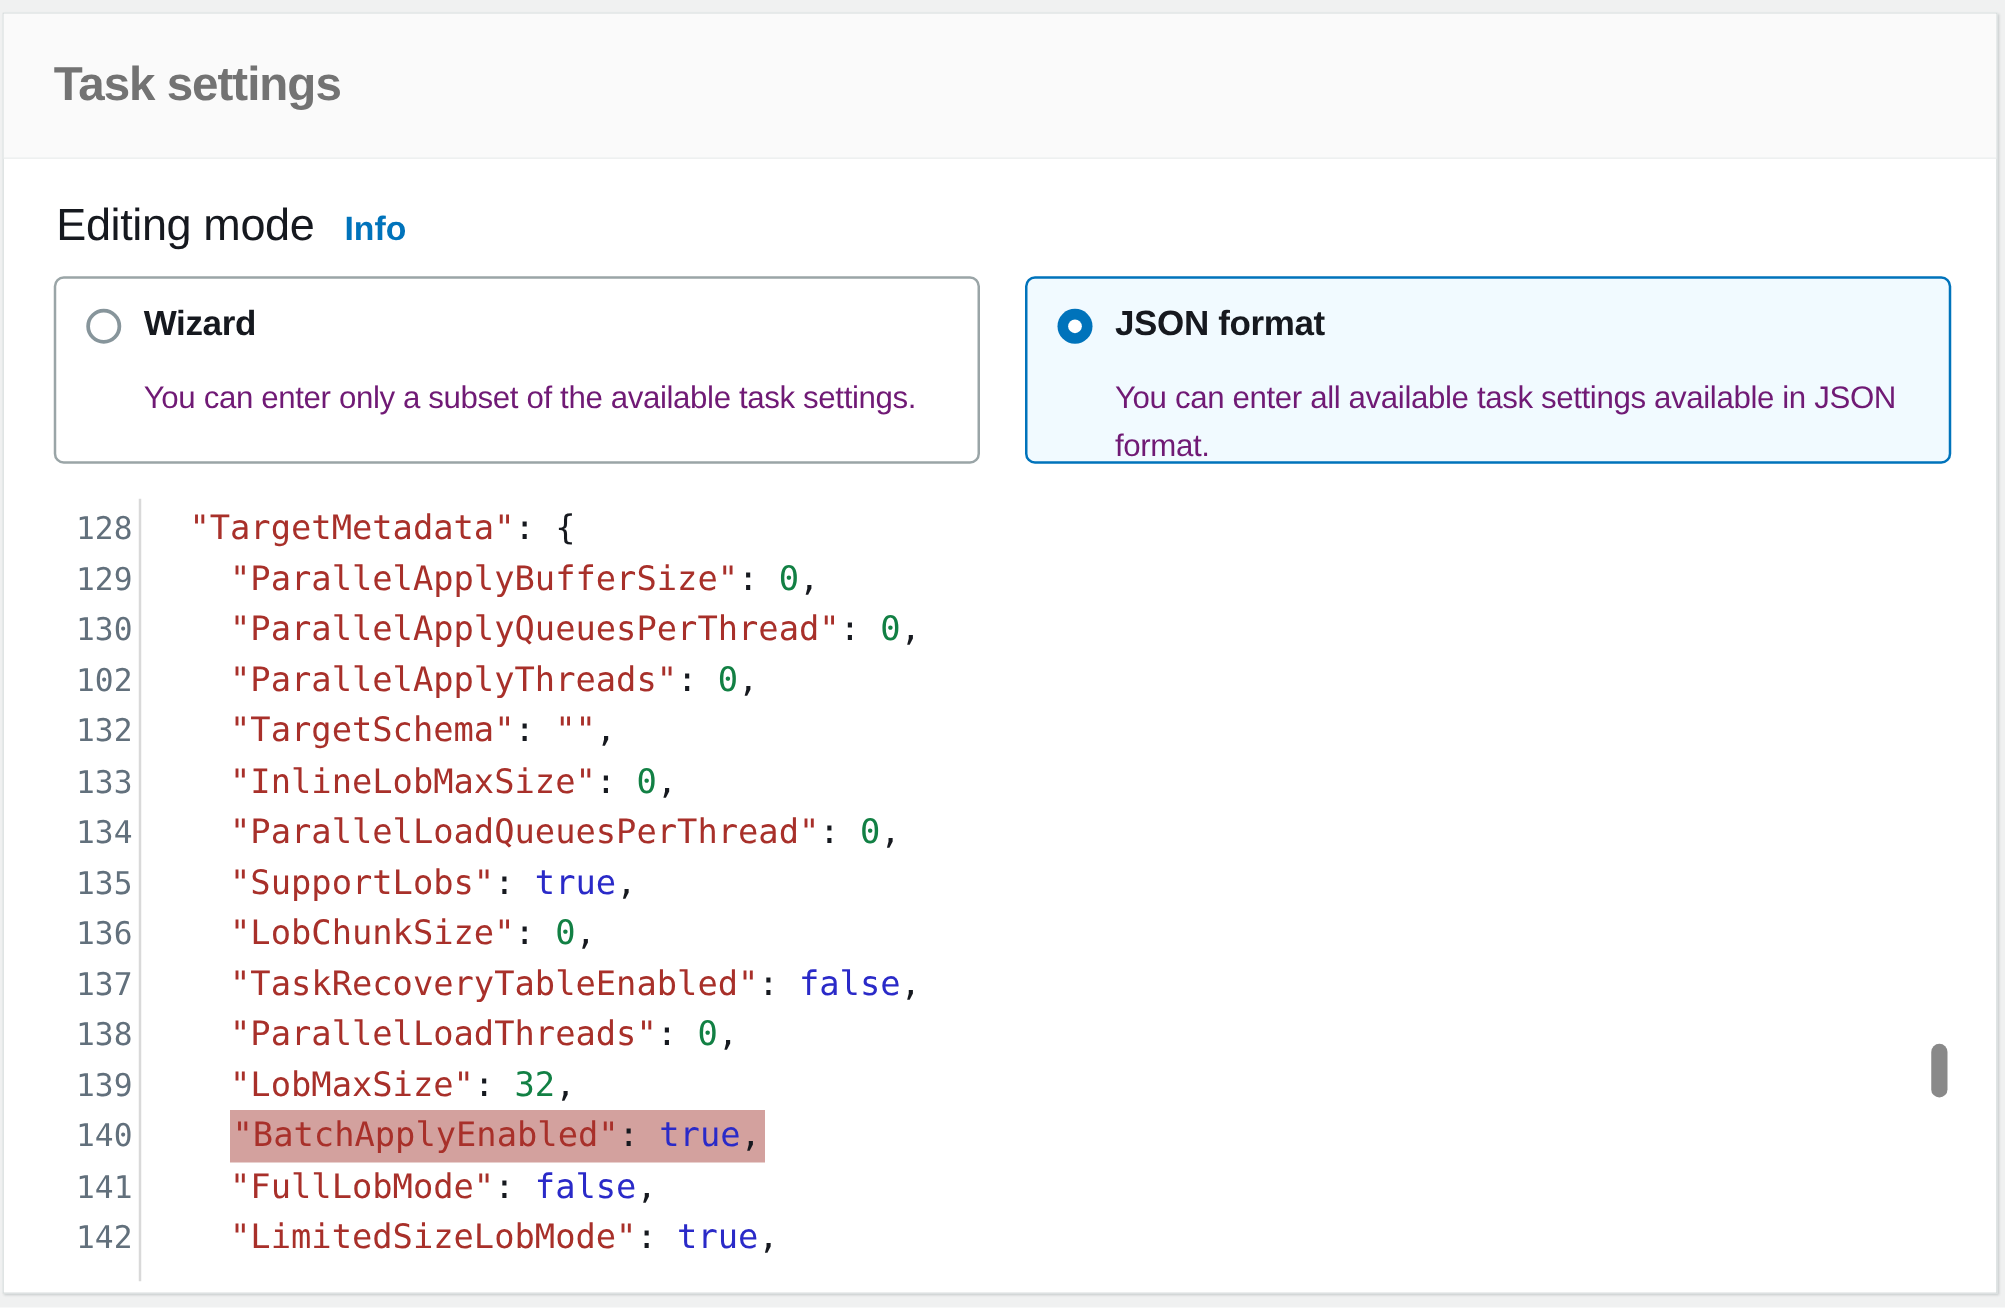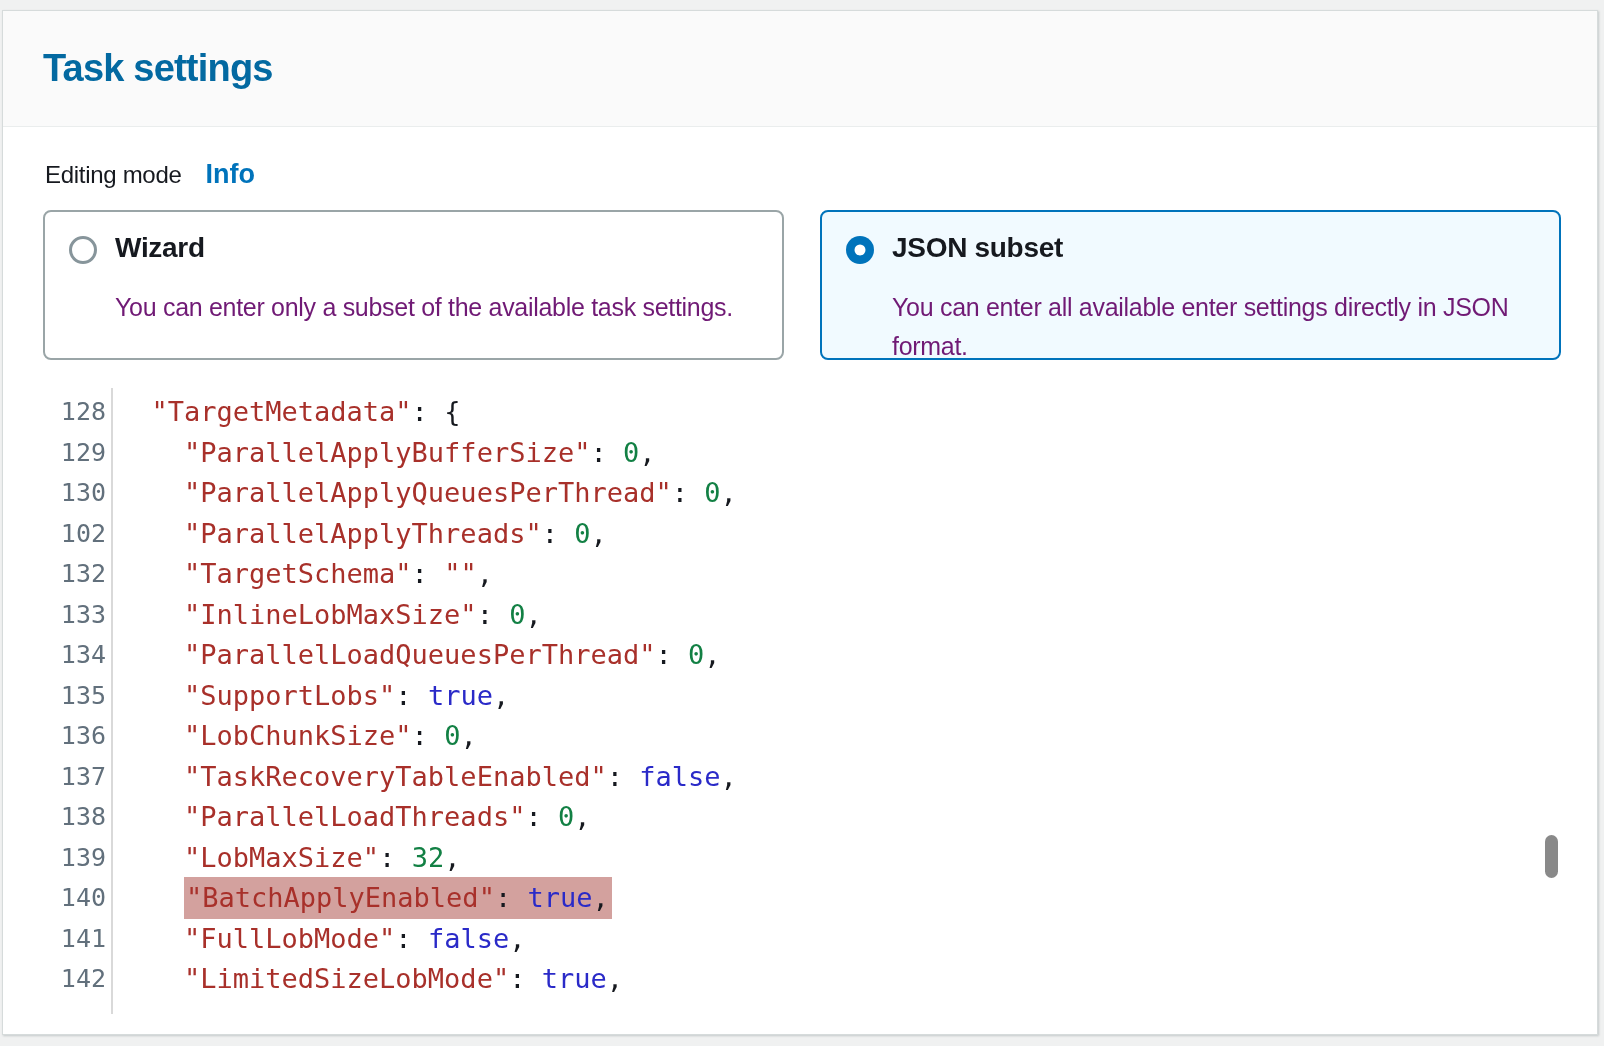--- a/index.html
+++ b/index.html
@@ -22,25 +22,25 @@
     position:absolute;left:2px;top:10px;width:1596px;height:1025px;
     background:#fff;border:1px solid #d6dbdb;
     box-shadow:1px 1px 2px rgba(0,28,36,.18);
   }
   .card-header{
     background:#fafafa;border-bottom:1px solid #eaeded;
     padding:33px 40px;height:116px;
   }
   .card-header h1{
     margin:0;font-size:38px;line-height:48px;font-weight:700;
-    letter-spacing:-0.8px;color:#0369a1;
+    letter-spacing:-0.8px;color:#737373;
   }
   .card-body{padding:30px 36px 0 40px}
   .label-row{display:flex;align-items:baseline;gap:24px;margin:2px 0 20px 2px}
-  .field-label{font-size:24px;color:#16191f;letter-spacing:-0.3px}
+  .field-label{font-size:36px;color:#16191f;letter-spacing:-0.3px}
   .info-link{font-size:27px;font-weight:700;color:var(--accent);text-decoration:none}
   .tiles{display:flex;gap:36px}
   .tile{
     flex:1;height:150px;border:2px solid #9aa5a7;border-radius:8px;
     background:#fff;padding:20px 24px;display:flex;gap:18px;align-items:flex-start;
     cursor:pointer;
   }
   .tile.selected{border-color:var(--accent);background:var(--tile-bg)}
   .radio{
     flex:none;width:28px;height:28px;border-radius:50%;
@@ -94,22 +94,22 @@
       <div class="tile">
         <span class="radio"></span>
         <div class="tile-text">
           <div class="tile-label">Wizard</div>
           <div class="tile-desc">You can enter only a subset of the available task settings.</div>
         </div>
       </div>
       <div class="tile selected">
         <span class="radio"></span>
         <div class="tile-text">
-          <div class="tile-label">JSON subset</div>
-          <div class="tile-desc">You can enter all available enter settings directly in JSON
+          <div class="tile-label">JSON format</div>
+          <div class="tile-desc">You can enter all available task settings available in JSON
 format.</div>
         </div>
       </div>
     </div>
 
     <div class="editor" id="editor">
         <div class="code-row"><span class="ln">128</span><span class="code">  <span><span class="tok-string">"TargetMetadata"</span>: <span class="tok-brace">{</span></span></span></div>
         <div class="code-row"><span class="ln">129</span><span class="code">    <span><span class="tok-string">"ParallelApplyBufferSize"</span>: <span class="tok-number">0</span>,</span></span></div>
         <div class="code-row"><span class="ln">130</span><span class="code">    <span><span class="tok-string">"ParallelApplyQueuesPerThread"</span>: <span class="tok-number">0</span>,</span></span></div>
         <div class="code-row"><span class="ln">102</span><span class="code">    <span><span class="tok-string">"ParallelApplyThreads"</span>: <span class="tok-number">0</span>,</span></span></div>

